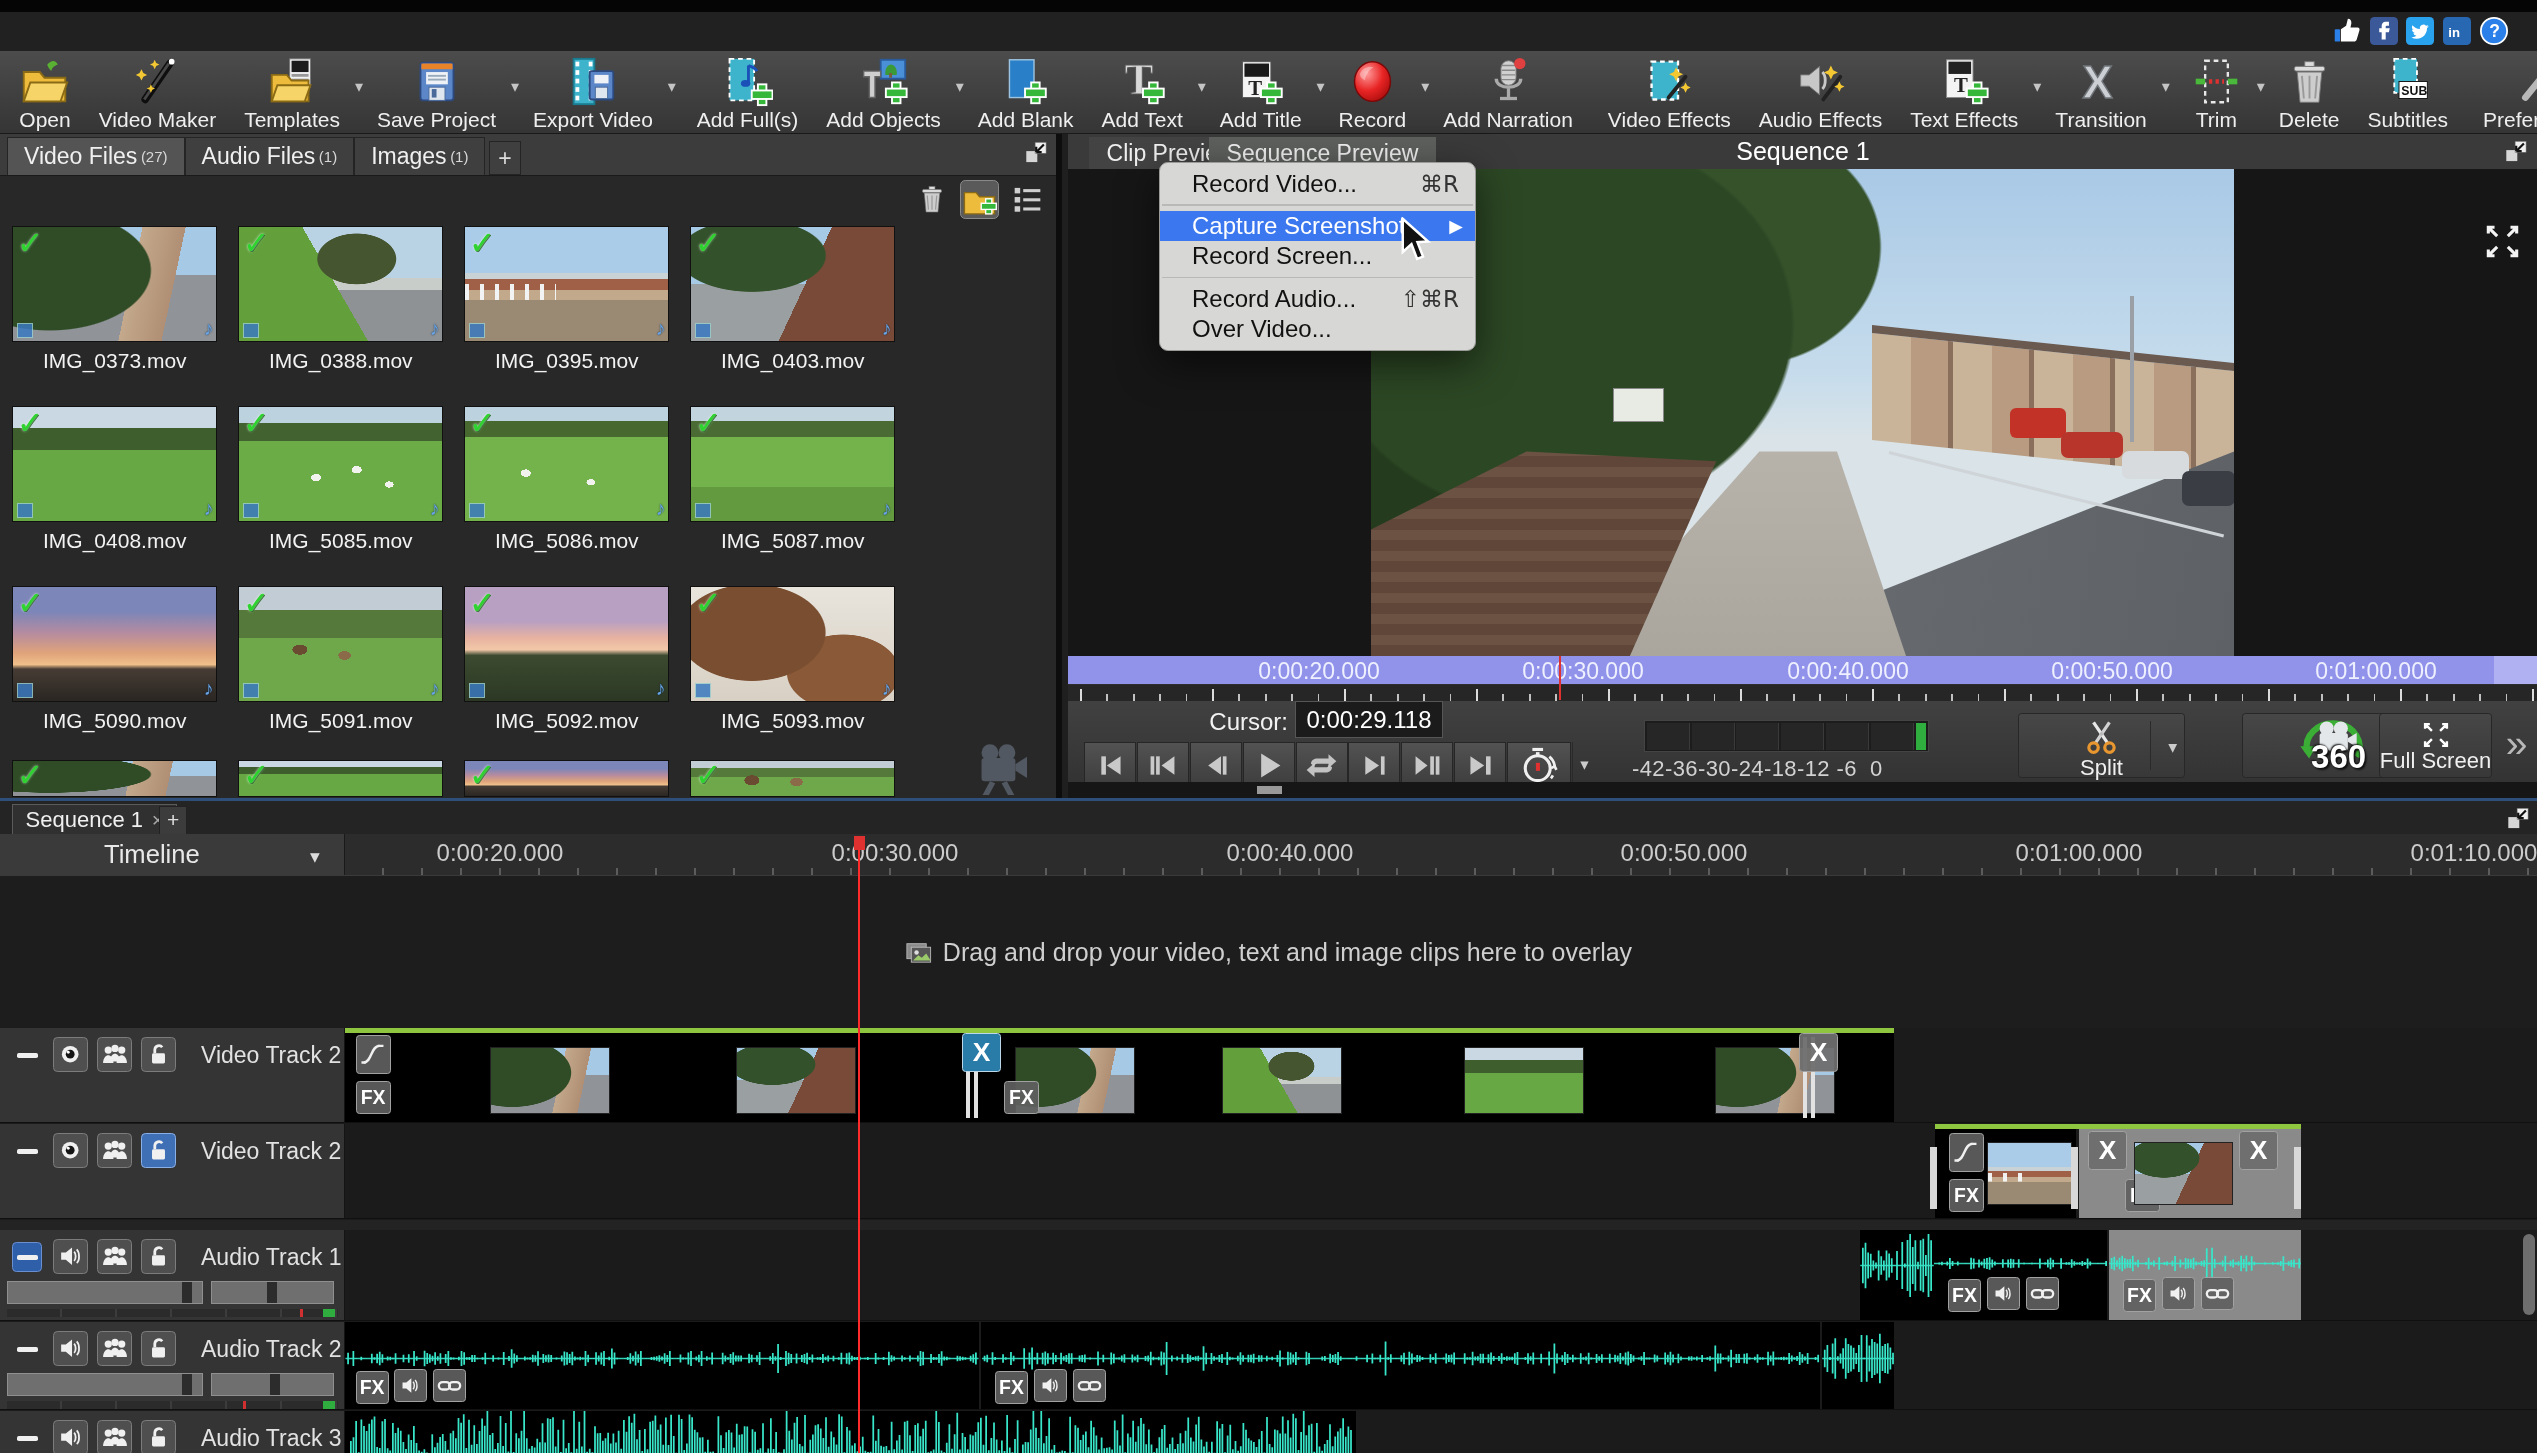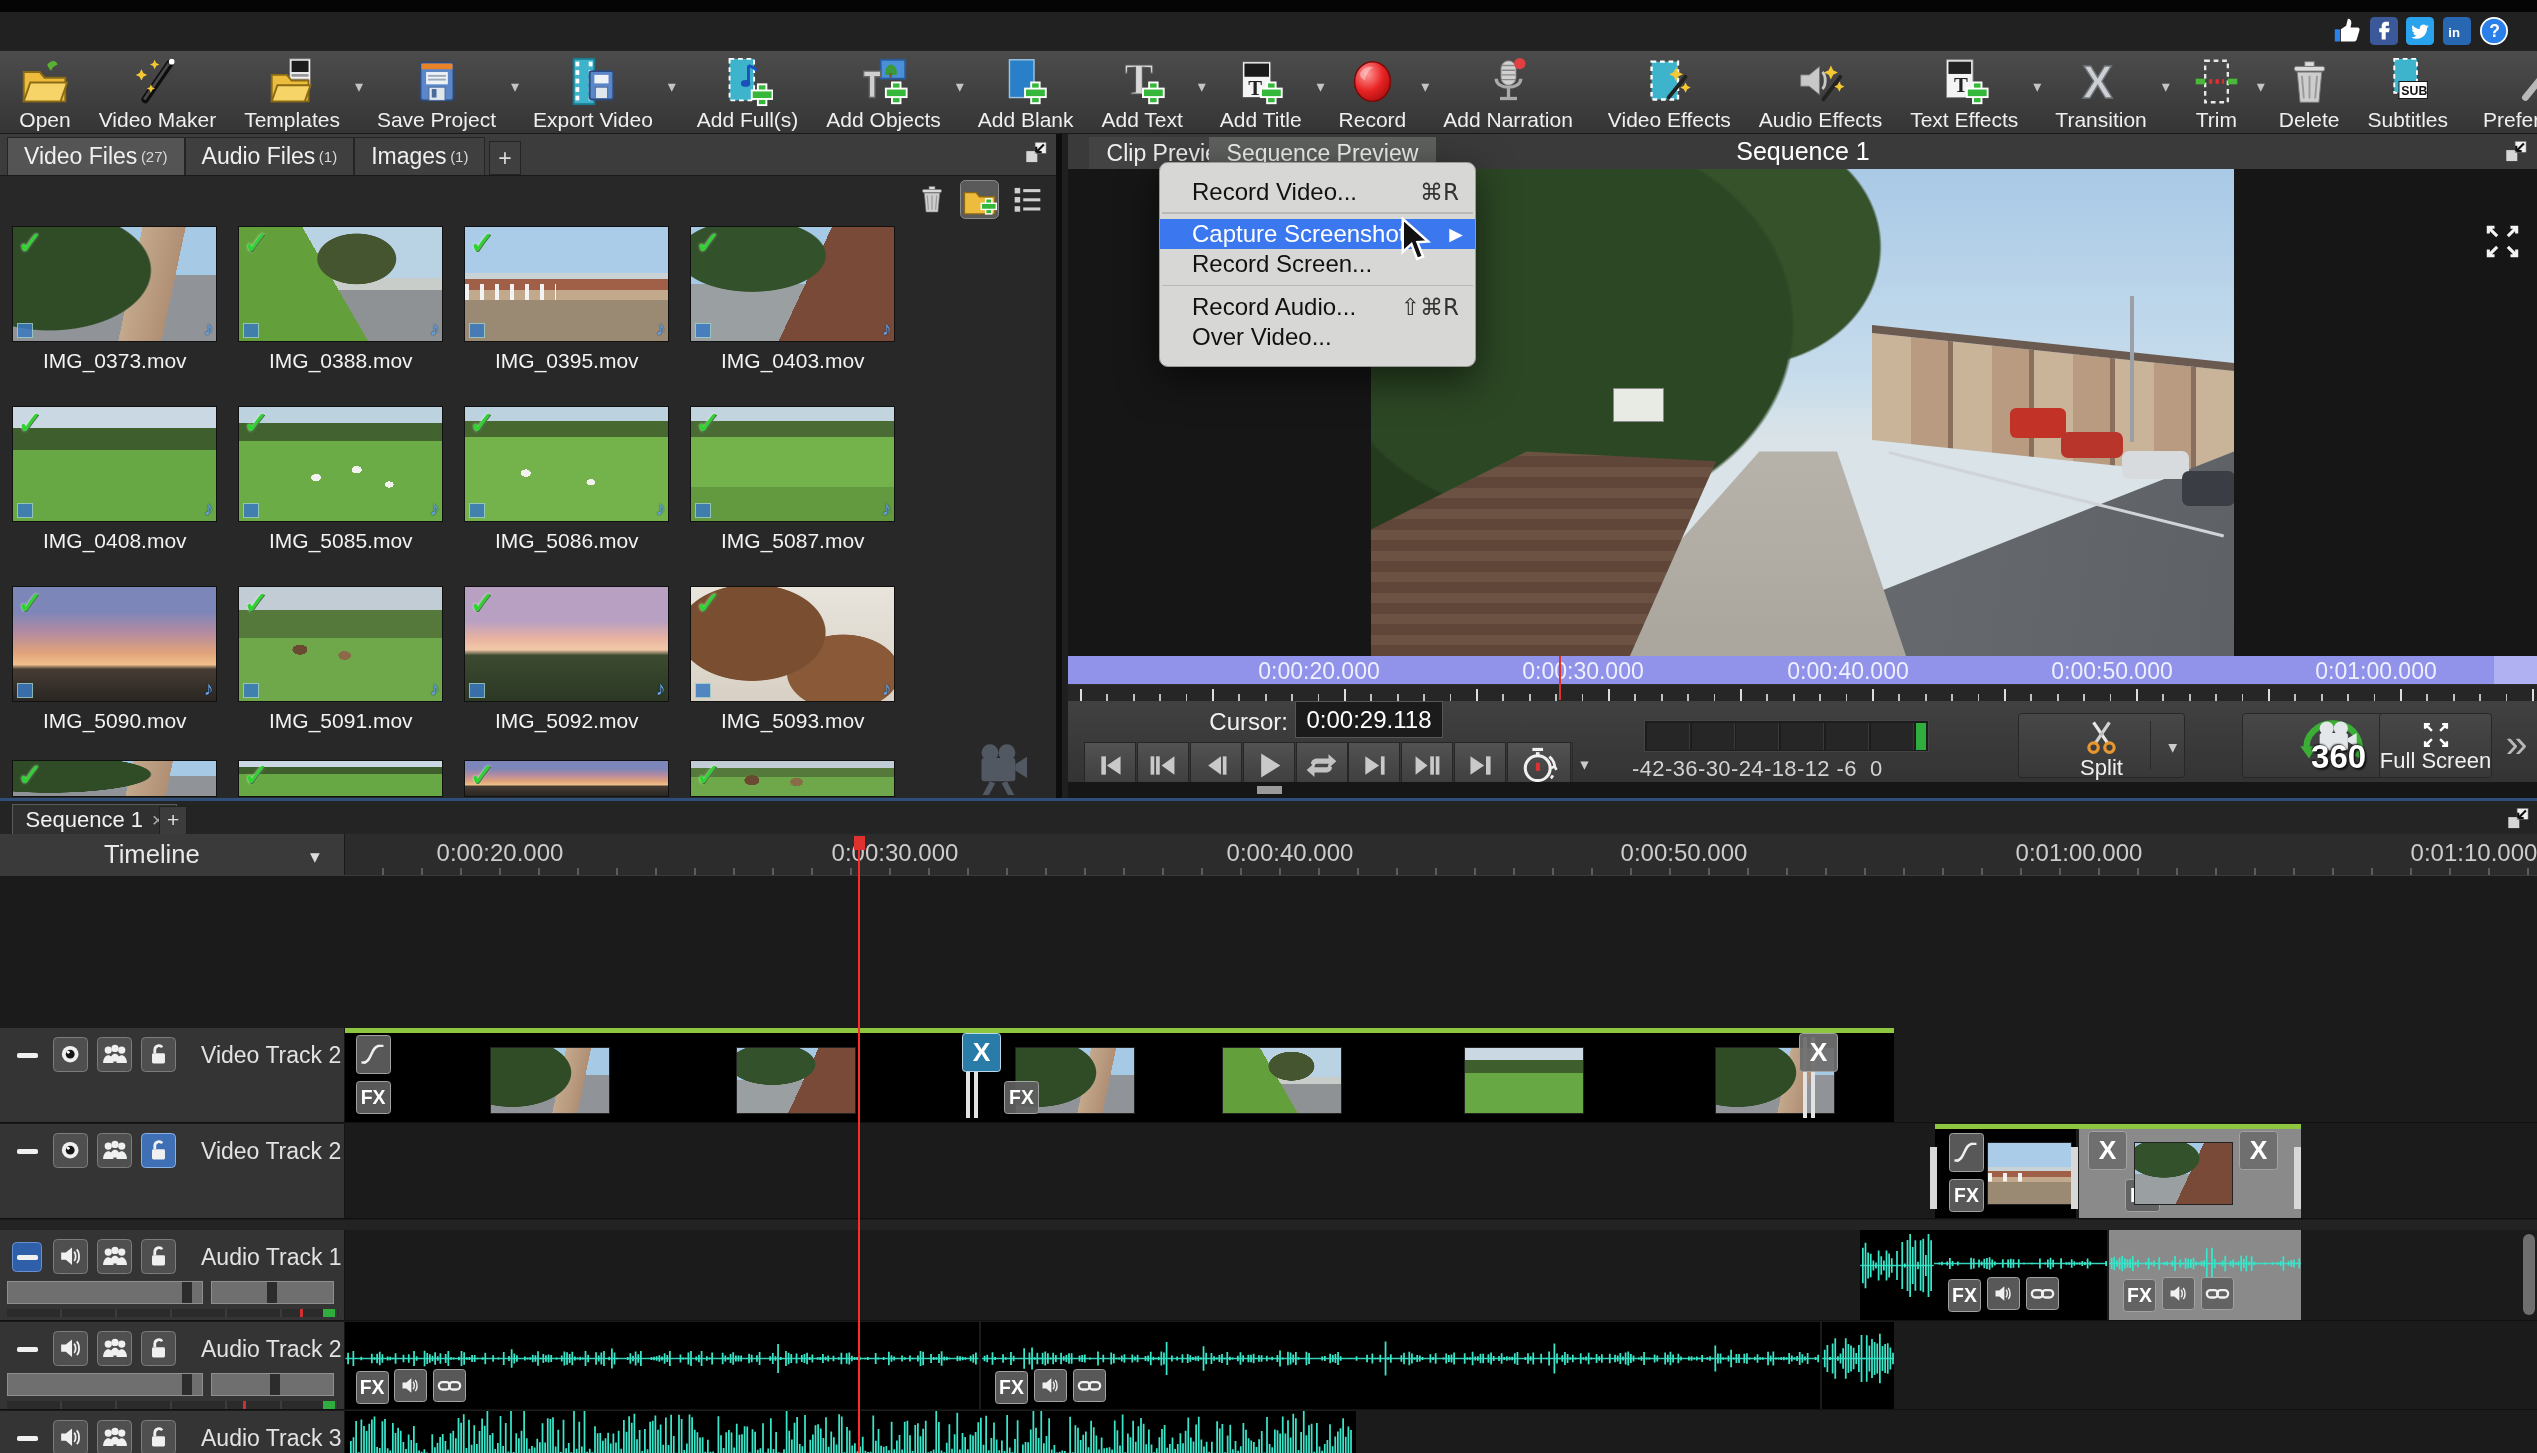--- a/index.html
+++ b/index.html
@@ -126,21 +126,21 @@
   .cutbar:before{left:1.8px;} .cutbar:after{right:1.8px;}
   .edgebar{position:absolute;width:7px;background:#d8d8d8;}
   .ibtn{position:absolute;width:35px;height:39px;background:rgba(95,95,95,.92);border:1.8px solid #a2a2a2;border-radius:3.5px;box-sizing:border-box;display:flex;align-items:center;justify-content:center;}
   .wave{position:absolute;overflow:hidden;}
   .tl-playhead{position:absolute;left:858px;top:37px;bottom:0;width:1.8px;background:#ff2a2a;z-index:30;}
   .tl-ph-cap{position:absolute;left:854px;top:35px;width:10.6px;height:14px;background:#e03131;z-index:31;}
   .tl-vscroll{position:absolute;right:2.6px;top:433px;width:12.3px;height:81px;background:#6e6e6e;border-radius:6.2px;z-index:25;}
   .gap-row{position:absolute;left:0;width:2538px;background:#232323;border-bottom:0.9px solid #141414;}
 
   
-  .ctx{position:absolute;left:1159px;top:162px;width:315px;background:#d7d7d5;border:0.9px solid #9a9a98;border-radius:8.8px;box-shadow:0 12.3px 39px rgba(0,0,0,.55);padding:14px 0;z-index:100;}
+  .ctx{position:absolute;left:1159px;top:162px;width:315px;background:#d7d7d5;border:0.9px solid #9a9a98;border-radius:8.8px;box-shadow:0 12.3px 39px rgba(0,0,0,.55);padding:6px 0;z-index:100;}
   .ctx-item{position:relative;height:30px;display:flex;align-items:center;font-size:24px;color:#111;padding:0 16px 0 32px;}
   .ctx-item .sc{position:absolute;right:16px;font-size:23px;color:#333;font-family:"DejaVu Sans",sans-serif;}
   .ctx-item.hl{background:#3b77ee;color:#fff;margin:0 0px;}
   .ctx-item.hl .sub-ar{color:#fff;}
   .ctx-sep{height:1.8px;background:#b9b9b7;margin:5.3px 1.8px;}
   .sub-ar{position:absolute;right:12.3px;font-size:17.6px;color:#444;}
   .ctx-sub{position:absolute;left:1475px;top:201px;width:465px;height:39px;background:#d4d6cd;border:0.9px solid #9a9a98;border-radius:7px;box-shadow:0 10.6px 32px rgba(0,0,0,.5);display:flex;align-items:center;padding-left:26.4px;box-sizing:border-box;font-size:24px;color:#111;z-index:100;}
   .mouse{position:absolute;left:1399px;top:217px;z-index:200;}
 
   
@@ -868,20 +868,33 @@
           <span class="tl-lab" style="left: 155px;">0:00:20.000</span>
           <span class="tl-lab" style="left: 550px;">0:00:30.000</span>
           <span class="tl-lab" style="left: 945px;">0:00:40.000</span>
           <span class="tl-lab" style="left: 1339px;">0:00:50.000</span>
           <span class="tl-lab" style="left: 1734px;">0:01:00.000</span>
           <span class="tl-lab" style="left: 2129px;">0:01:10.000</span>
         </div>
     </div>
 
     <div class="tl-body">
+      <div class="overlay-row">
+        <div class="overlay-hint">
+            <span id="icHint">
+              <svg width="26.4" height="23" viewBox="0 0 30 26">
+                <rect x="1" y="3" width="22" height="17" fill="#8a8a8a" stroke="#bbb"></rect>
+                <rect x="6" y="7" width="22" height="17" fill="#555" stroke="#bbb"></rect>
+                <circle cx="12" cy="13" r="2.5" fill="#ddd"></circle>
+                <path d="M8 22l6-6 4 3 5-5 5 8z" fill="#9aca6a"></path>
+              </svg>
+            </span>
+            <span>Drag and drop your video, text and image clips here to overlay</span>
+          </div>
+      </div>
 
       <div class="track-row" style="top:152px;height:95px;">
         <div class="t-head">
           <div class="t-min">
               <i></i>
             </div>
           <div class="t-btn" style="left:53px;">
               <span class="ic-eye">
                 <svg width="26.4" height="26.4" viewBox="0 0 54 54">
                   <circle cx="27" cy="27" r="17" fill="#f0f0f0"></circle>

